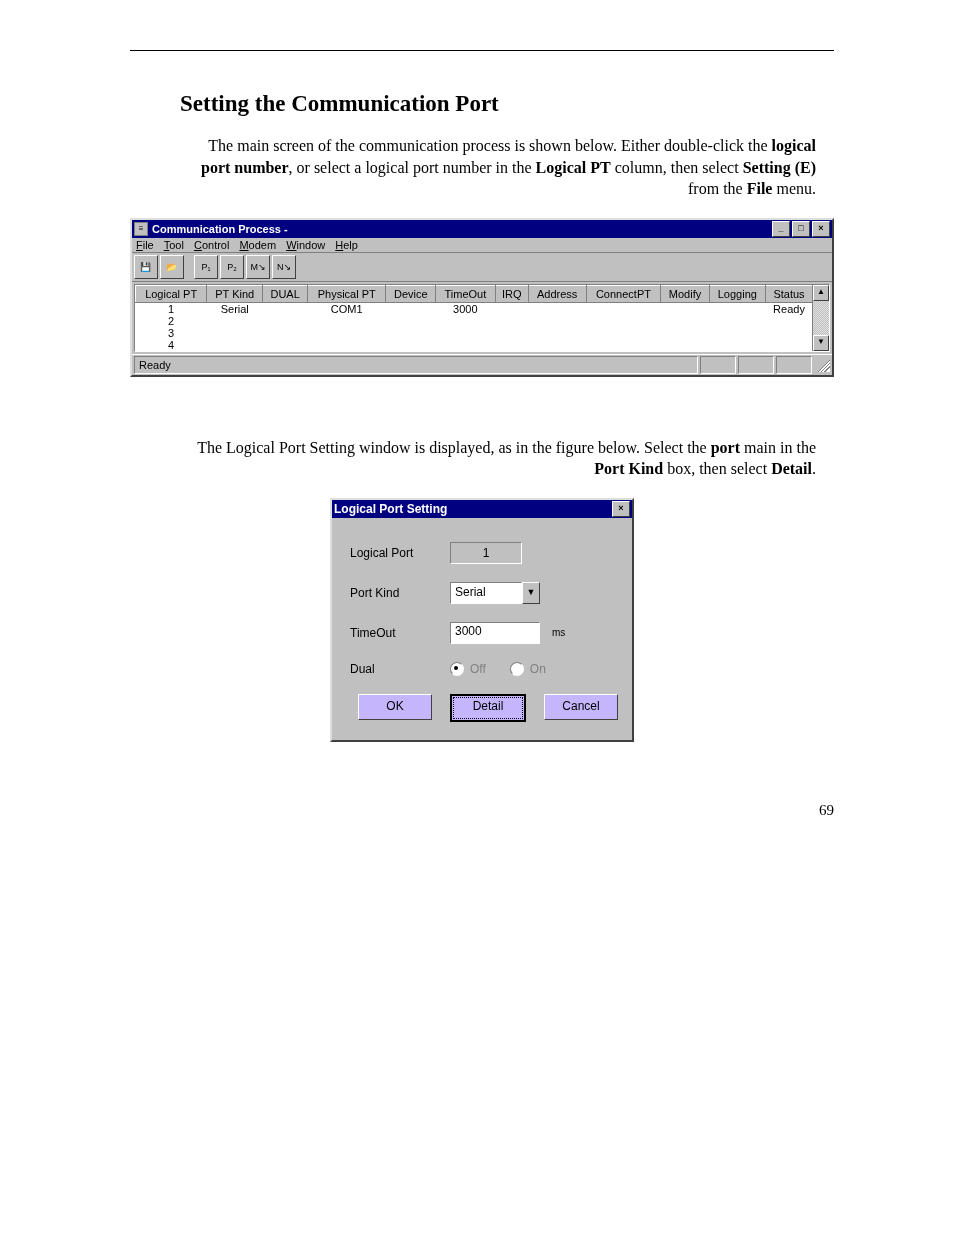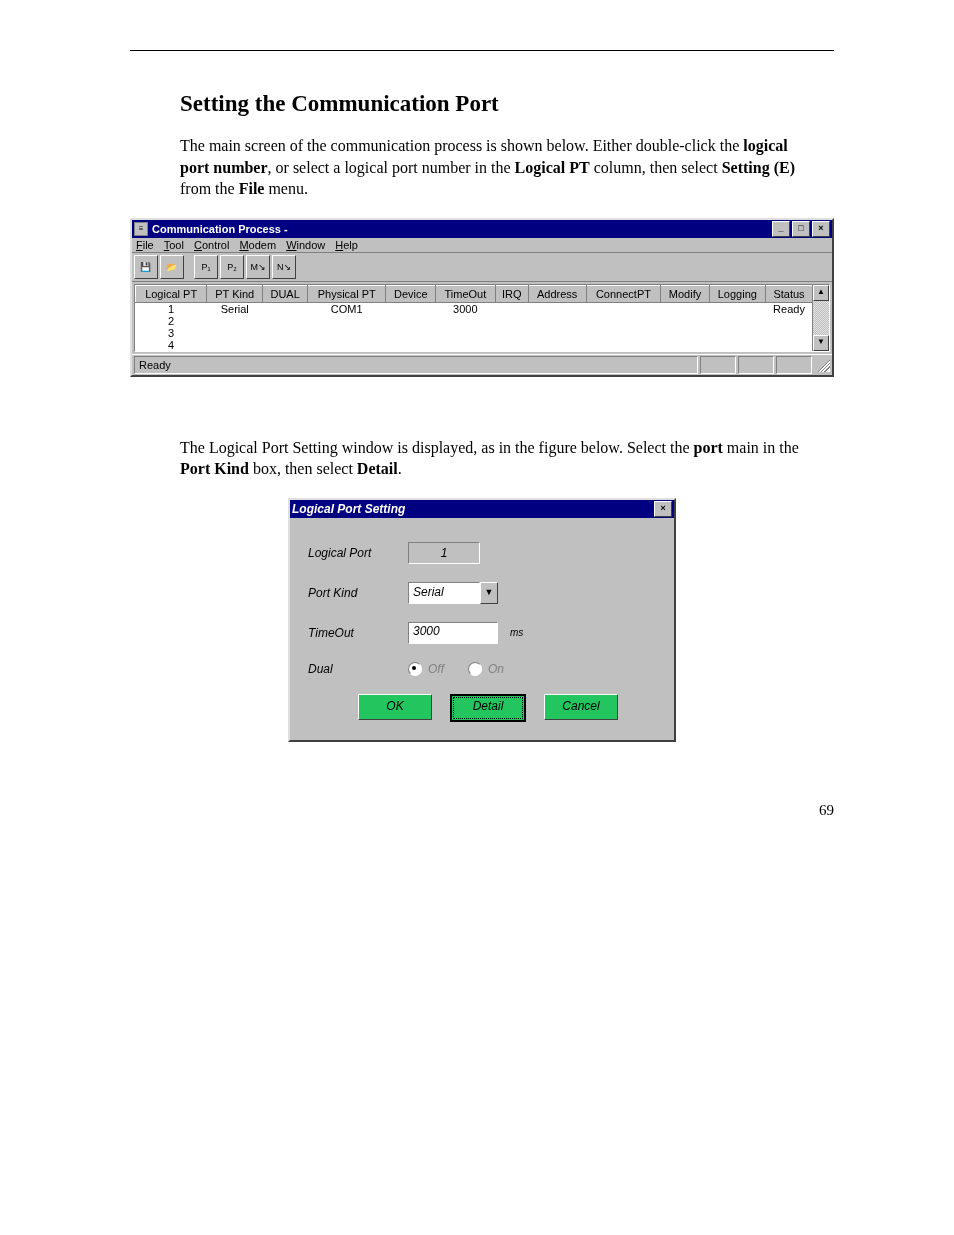--- a/index.html
+++ b/index.html
@@ -27,20 +27,21 @@
   }
   h3.section-title {
     font-size: 23px;
     margin: 12px 0 18px 50px;
     font-weight: bold;
   }
   .body-text {
     margin: 0 18px 18px 50px;
     font-size: 16px;
     line-height: 1.35;
+    text-align: right;
   }
   .body-text b { font-weight: bold; }
   .page-number {
     text-align: right;
     font-size: 15px;
     margin-top: 40px;
   }
 
   
   .win95 {
@@ -179,22 +180,21 @@
       linear-gradient(135deg, transparent 60%, #808080 60%, #808080 65%, #fff 65%, #fff 70%, #808080 70%, #808080 75%, #fff 75%, #fff 80%, #808080 80%, #808080 85%, #fff 85%);
   }
 
   
   .dialog-wrap {
     display:flex;
     justify-content:center;
     margin-bottom: 60px;
   }
   .dialog {
-    width: 388px;
-    font-style: italic;
+    width: 304px;
   }
   .dialog .titlebar { font-size:12px; }
   .dlg-body {
     padding: 24px 6px 18px 18px;
   }
   .dlg-row {
     display:flex;
     align-items:center;
     margin-bottom: 18px;
   }
@@ -262,21 +262,21 @@
     background:#000; border-radius:50%;
   }
   .dlg-buttons {
     display:flex;
     justify-content:center;
     gap:18px;
     margin-top:8px;
   }
   .dlg-btn {
     width:72px; height:24px;
-    background:#22c55e;
+    background:#c4b5fd;
     border:1px solid;
     border-color:#fff #404040 #404040 #fff;
     font-size:12px;
     text-align:center;
     line-height:22px;
   }
   .dlg-btn.default {
     outline:1px dotted #000;
     outline-offset:-4px;
     border:2px solid #000;

